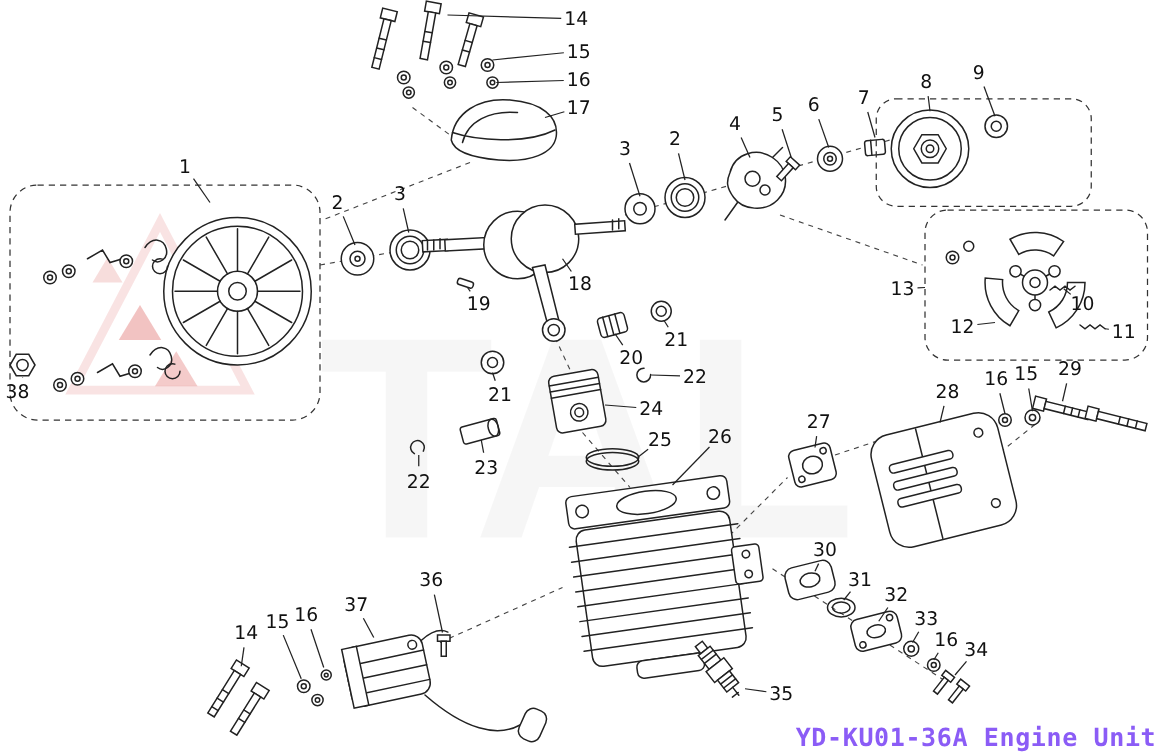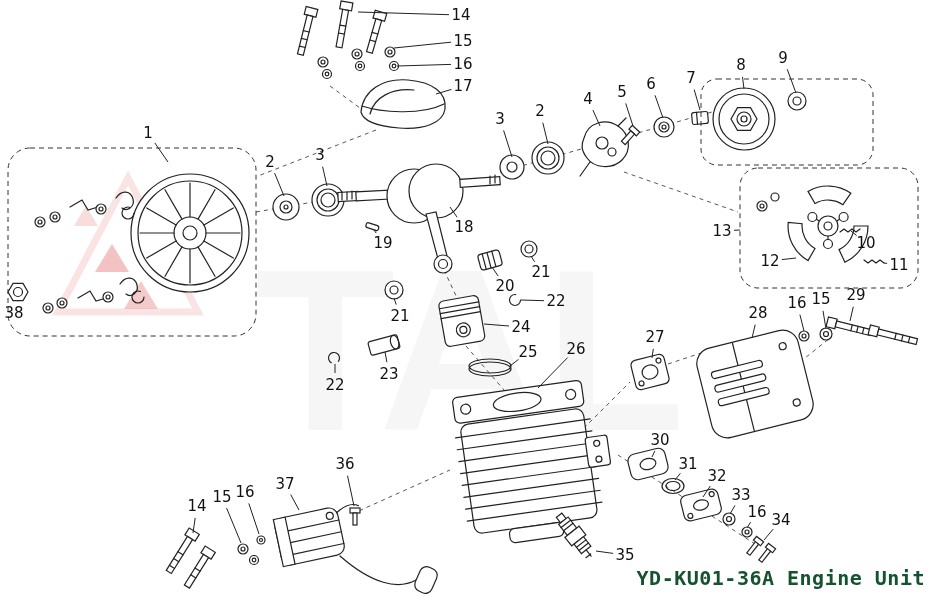--- a/index.html
+++ b/index.html
@@ -5,22 +5,22 @@
   html,body{margin:0;padding:0;background:#fff;}
   .canvas{position:relative;width:931px;height:602px;background:#ffffff;overflow:hidden;
           font-family:"DejaVu Sans",sans-serif;}
   svg{position:absolute;left:0;top:0;}
   .ln{stroke:#222;fill:none;stroke-width:1.2;stroke-linecap:round;}
   .fill{fill:#ffffff;stroke:#222;stroke-width:1.2;}
   .dash{stroke:#333;stroke-width:1;fill:none;stroke-dasharray:5 4;}
   .axis{stroke:#444;stroke-width:0.9;fill:none;stroke-dasharray:4 4;}
   .leader{stroke:#222;stroke-width:1;}
   .plabel{font:15px "DejaVu Sans",sans-serif;fill:#111;}
-  .title{position:absolute;right:6px;bottom:12px;font:bold 20px "DejaVu Sans Mono",monospace;
-         color:#14532d;letter-spacing:.5px;}
+  .title{position:absolute;right:6px;bottom:0;font:bold 20px "DejaVu Sans Mono",monospace;
+         color:#8b5cf6;letter-spacing:.5px;}
 </style>
 </head>
 <body>
 
 <div class="canvas">
 <svg id="art" width="931" height="602" viewBox="0 0 931 602">
 
   <g>
     <text x="255" y="430" font-size="230" font-weight="bold" font-family="Liberation Sans, sans-serif" fill="#9a9a9a" opacity="0.08">TAL</text>
     <path d="M128,178 L198,312 L58,312 Z" fill="none" stroke="#d9534f" stroke-width="7" opacity="0.16"></path>

